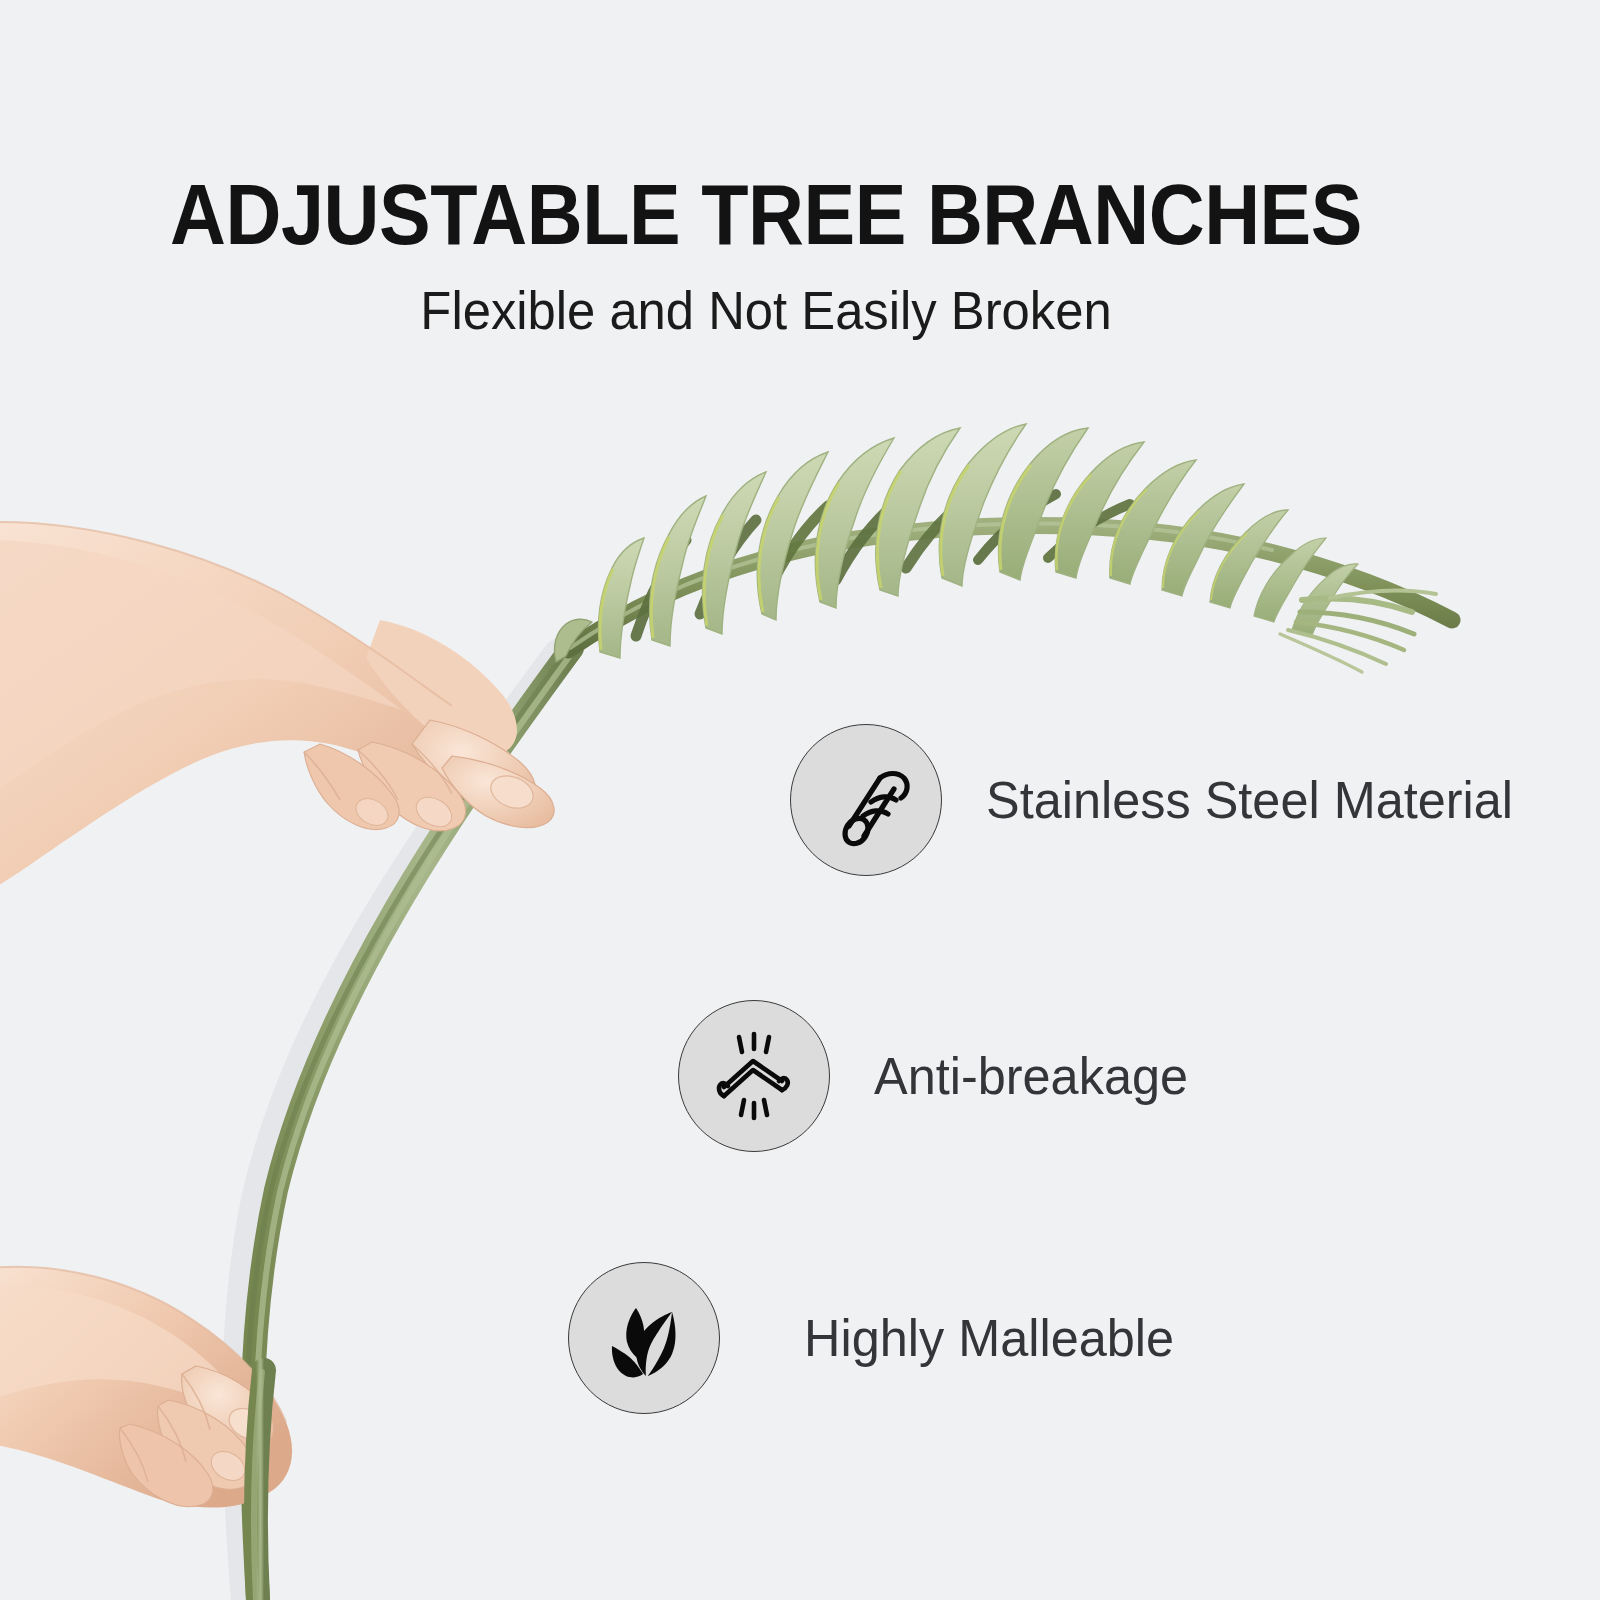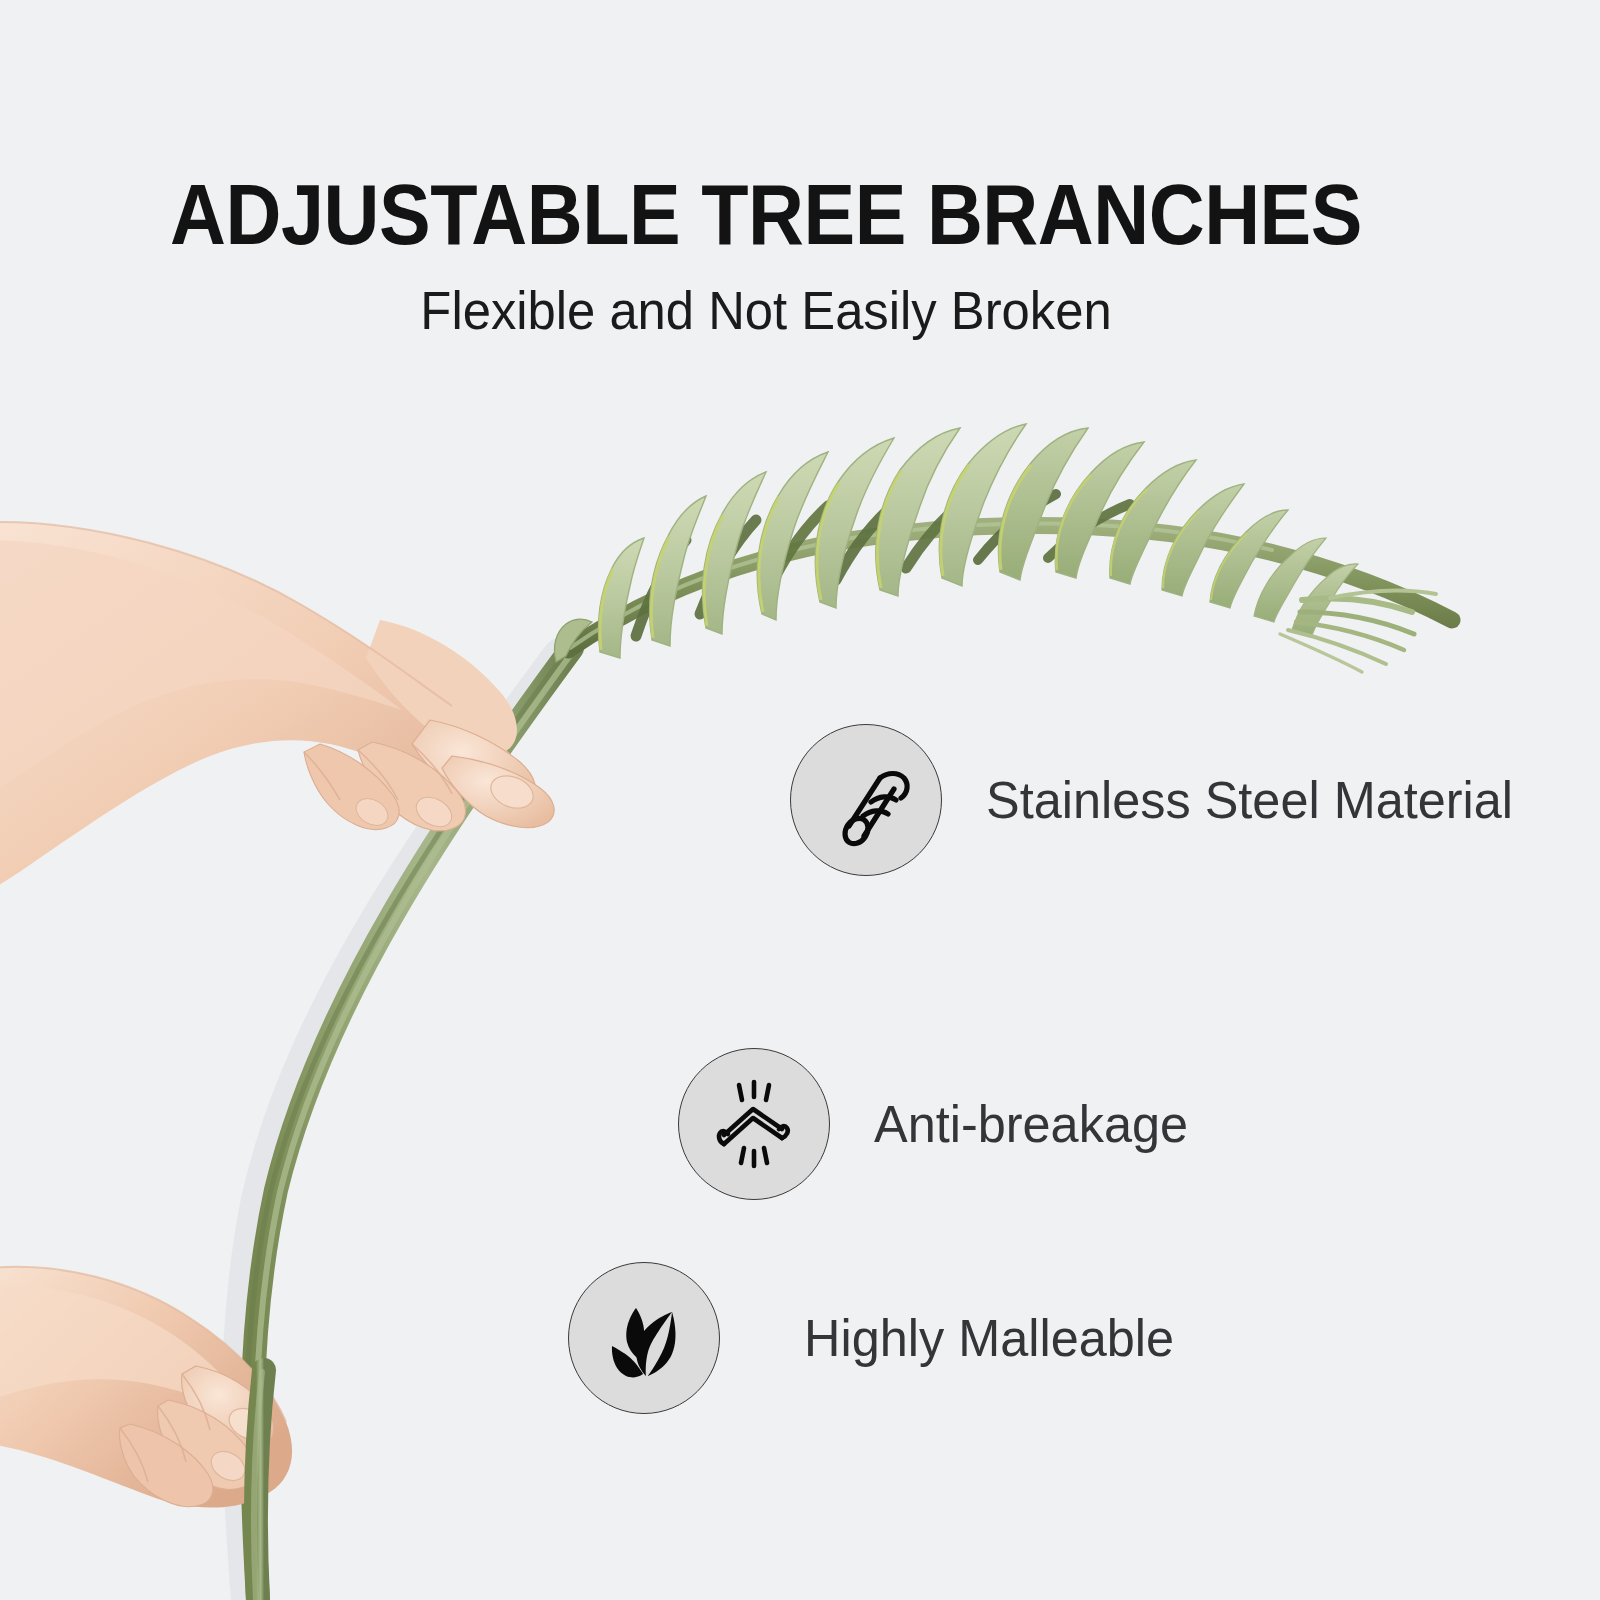--- a/index.html
+++ b/index.html
@@ -79,21 +79,21 @@
     width: 1432px;
     height: 1600px;
     z-index: 5;
   }
   .feature-row {
     position: absolute;
     display: flex;
     align-items: center;
   }
   .feature-row.r1 { left: 790px; top: 724px; }
-  .feature-row.r2 { left: 678px; top: 1048px; }
+  .feature-row.r2 { left: 678px; top: 1000px; }
   .feature-row.r3 { left: 568px; top: 1262px; gap: 40px; }
 
   .feature-badge {
     width: 152px;
     height: 152px;
     border-radius: 50%;
     background: #dcdcdc;
     border: 1.6px solid #3a3a3a;
     display: flex;
     align-items: center;

